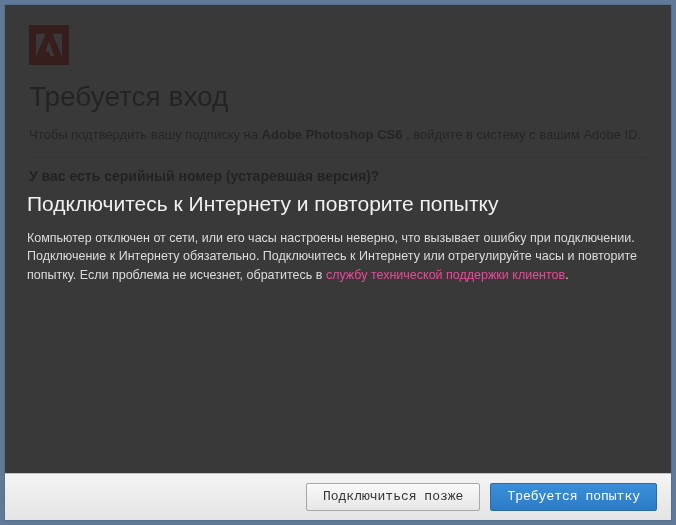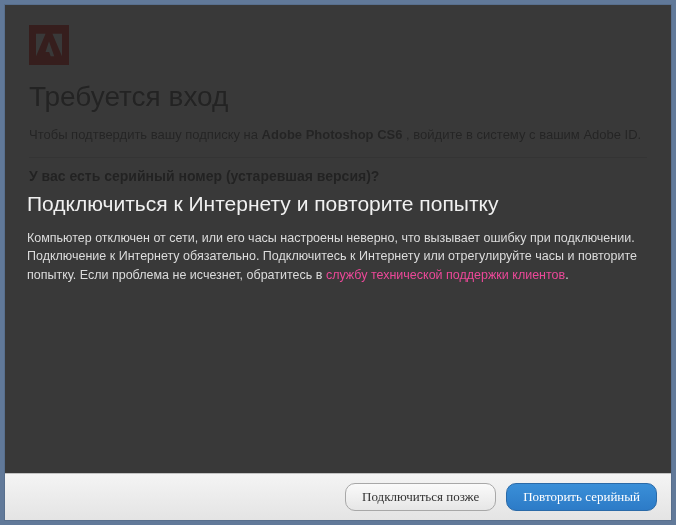--- a/index.html
+++ b/index.html
@@ -104,23 +104,23 @@
     display: flex;
     align-items: center;
     justify-content: flex-end;
     padding: 0 14px;
     gap: 10px;
   }
   .btn {
     height: 28px;
     padding: 0 16px;
     font-size: 13px;
-    border-radius: 10px;
+    border-radius: 2px;
     cursor: pointer;
-    font-family: Liberation Serif, serif;
+    font-family: Liberation Mono, monospace;
     line-height: 26px;
     box-sizing: border-box;
   }
   .btn-secondary {
     background: linear-gradient(#fafafa, #e6e6e6);
     border: 1px solid #a8a8a8;
     color: #333;
   }
   .btn-primary {
     background: linear-gradient(#3a8fd8, #2d7bc7);
@@ -152,27 +152,27 @@
       <span>Чтобы подтвердить вашу подписку на </span>
       <span class="bg-strong">Adobe Photoshop CS6</span>
       <span>, войдите в систему с вашим Adobe ID.</span>
     </div>
     <div class="bg-sep"></div>
     <div class="bg-subhead">У вас есть серийный номер (устаревшая версия)?</div>
   </div>
 
   <div class="overlay">
     <div class="modal-content">
-      <div class="modal-title">Подключиться к Интернету и повторите попытку</div>
+      <div class="modal-title">Подключитесь к Интернету и повторите попытку</div>
       <div class="modal-body">
         <span>Компьютер отключен от сети, или его часы настроены неверно, что вызывает ошибку при подключении. Подключение к Интернету обязательно. Подключитесь к Интернету или отрегулируйте часы и повторите попытку. Если проблема не исчезнет, обратитесь в </span><a class="link">службу технической поддержки клиентов</a><span>.</span>
       </div>
     </div>
   </div>
 
   <div class="button-bar">
     <button class="btn btn-secondary">Подключиться позже</button>
-    <button class="btn btn-primary">Повторить серийный</button>
+    <button class="btn btn-primary">Требуется попытку</button>
   </div>
 
 </div>
 
 <div class="outer-frame"></div>
 
 </body></html>

